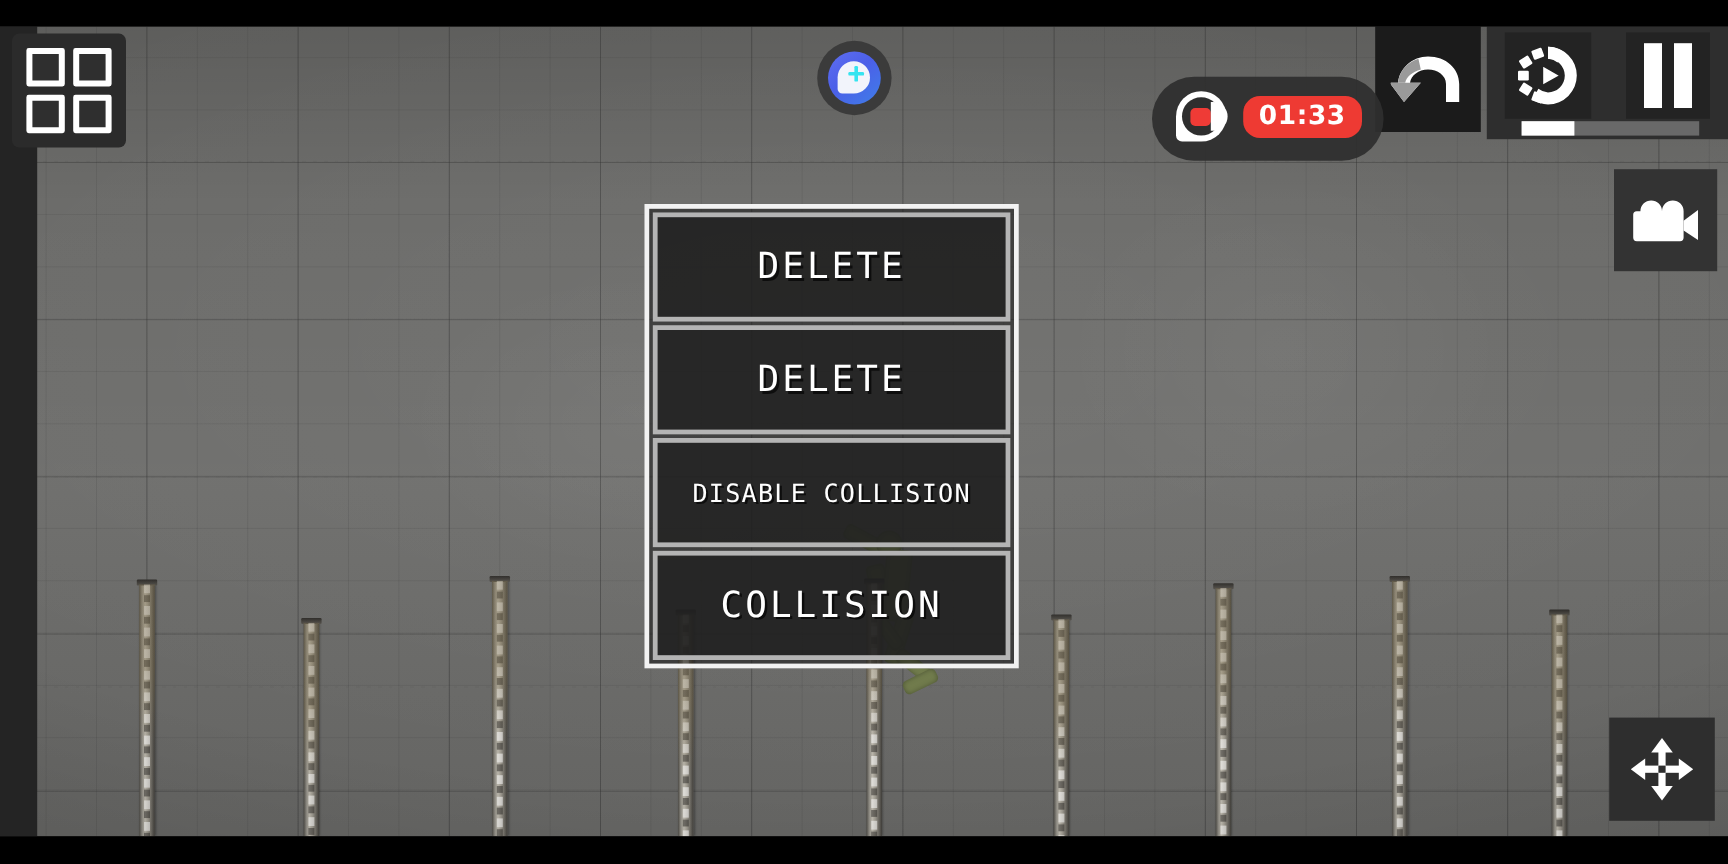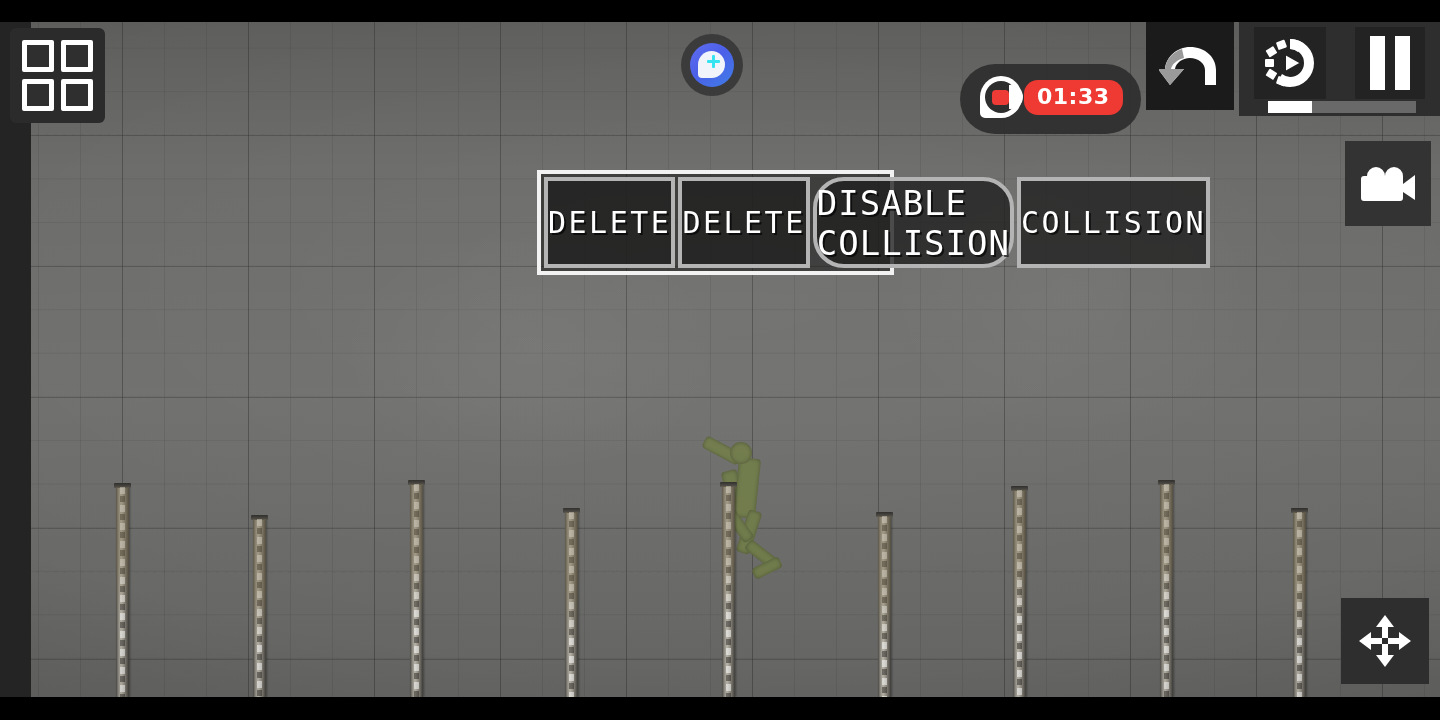--- a/index.html
+++ b/index.html
@@ -172,21 +172,21 @@
   #app-icon .plus::after  { left:0; top:5px; width:13px; height:3px; }
 
   
   #watermark {
     position:absolute;
     left:960px; top:64px;
     height:70px;
     padding:0 18px 4px 20px;
     background:rgba(46,46,46,0.93);
     border-radius:35px;
-    display:flex; align-items:center; gap:2px;
+    display:flex; align-items:center; gap:14px;
     z-index:45;
     font-family:"DejaVu Sans", sans-serif;
   }
   #wm-logo { position:relative; width:42px; height:42px; }
   #wm-logo .ring {
     position:absolute; inset:0;
     border-radius:50% 50% 50% 12%;
     background:#ffffff;
   }
   #wm-logo .hole {
@@ -288,41 +288,41 @@
     width:88px; height:86px;
     background:#2e2e2e;
     z-index:35;
     display:flex; align-items:center; justify-content:center;
   }
 
   
   #menu {
     position:absolute;
     left:537px; top:170px;
-    width:357px;
+    width:312px;
     background:rgba(24,24,24,0.55);
     border:4px solid #f2f2f2;
     z-index:50;
     padding:3px;
-    display:flex; flex-direction:row; gap:3px;
+    display:flex; flex-direction:column; gap:3px;
   }
   .menu-btn {
     height:91px;
     border:4px solid #b4b4b4;
     background:rgba(32,32,32,0.80);
     display:flex; align-items:center; justify-content:center;
     color:#ffffff;
     font-family:"DejaVu Sans Mono", monospace;
     font-size:30px;
     letter-spacing:2.5px;
     text-shadow:2px 2px 0 rgba(0,0,0,0.65);
     cursor:pointer;
     user-select:none;
   }
-  .menu-btn.wide { font-size:34px; letter-spacing:1px;border-radius:31px; }
+  .menu-btn.wide { font-size:21px; letter-spacing:1px; }
 </style>
 </head>
 <body>
 
 <div id="screen">
 
   <div id="world">
     <div class="wall-grid"></div>
     <div class="wall-grid-fine"></div>
 

